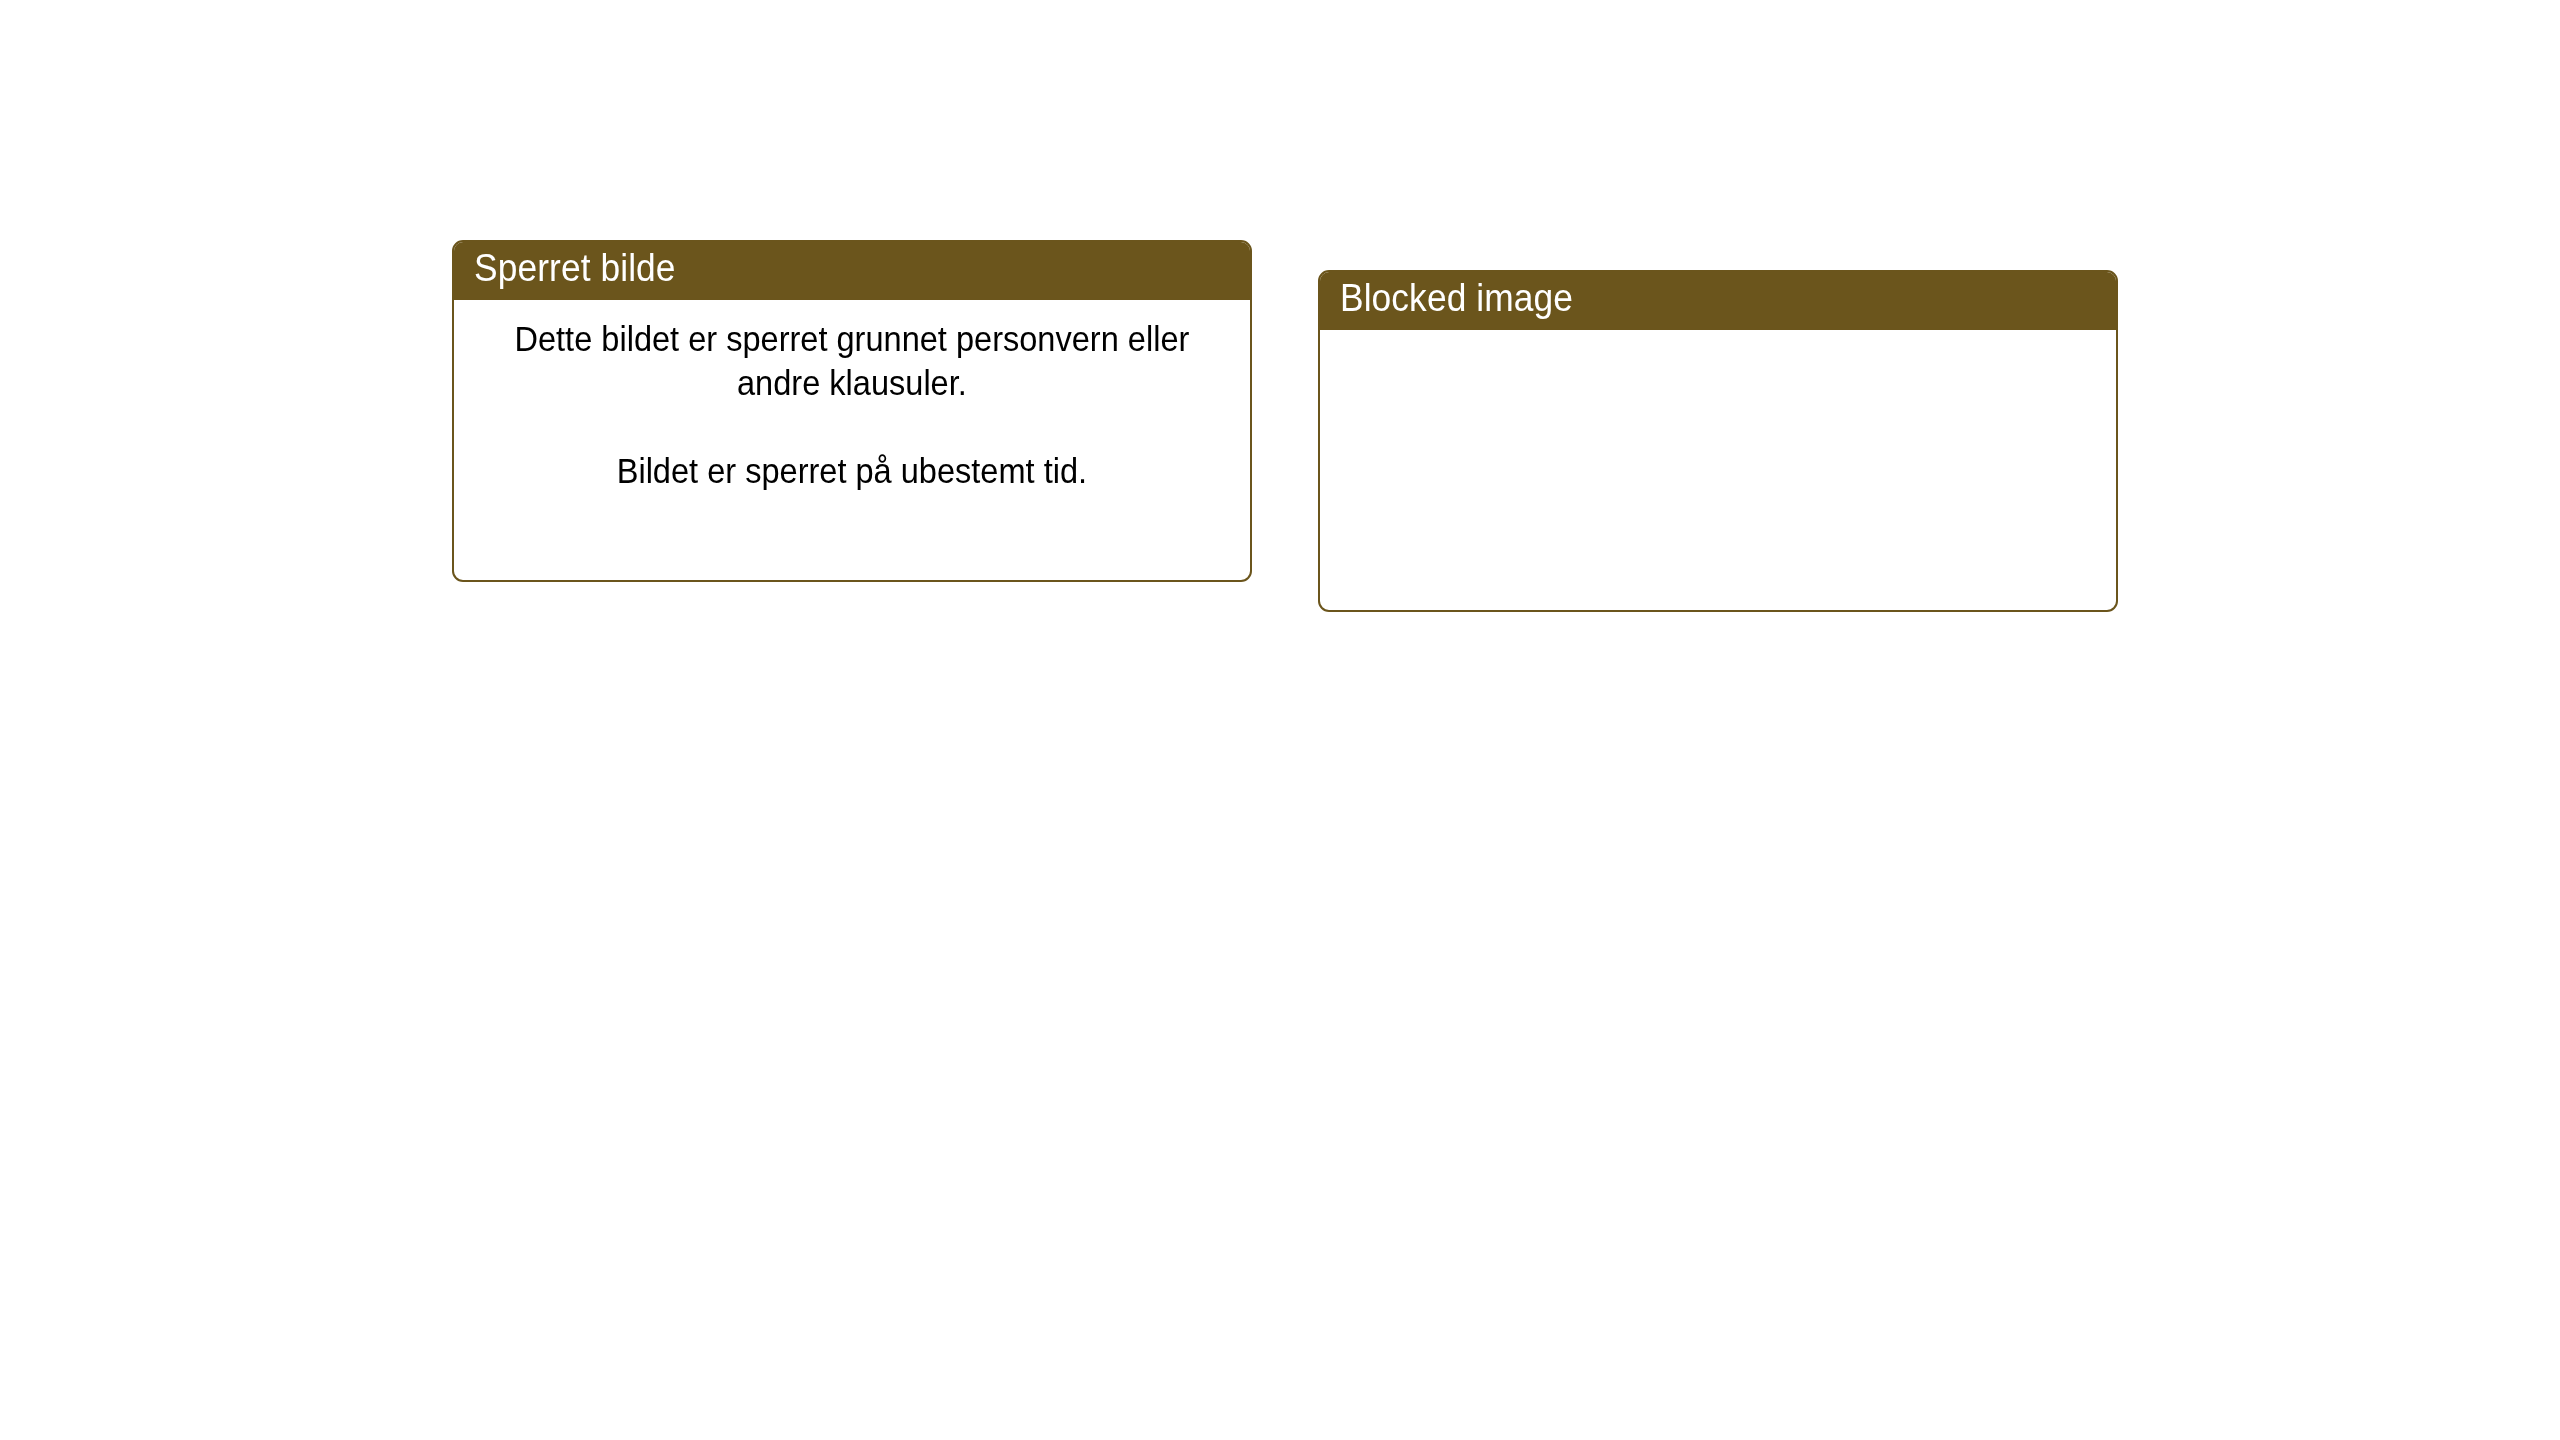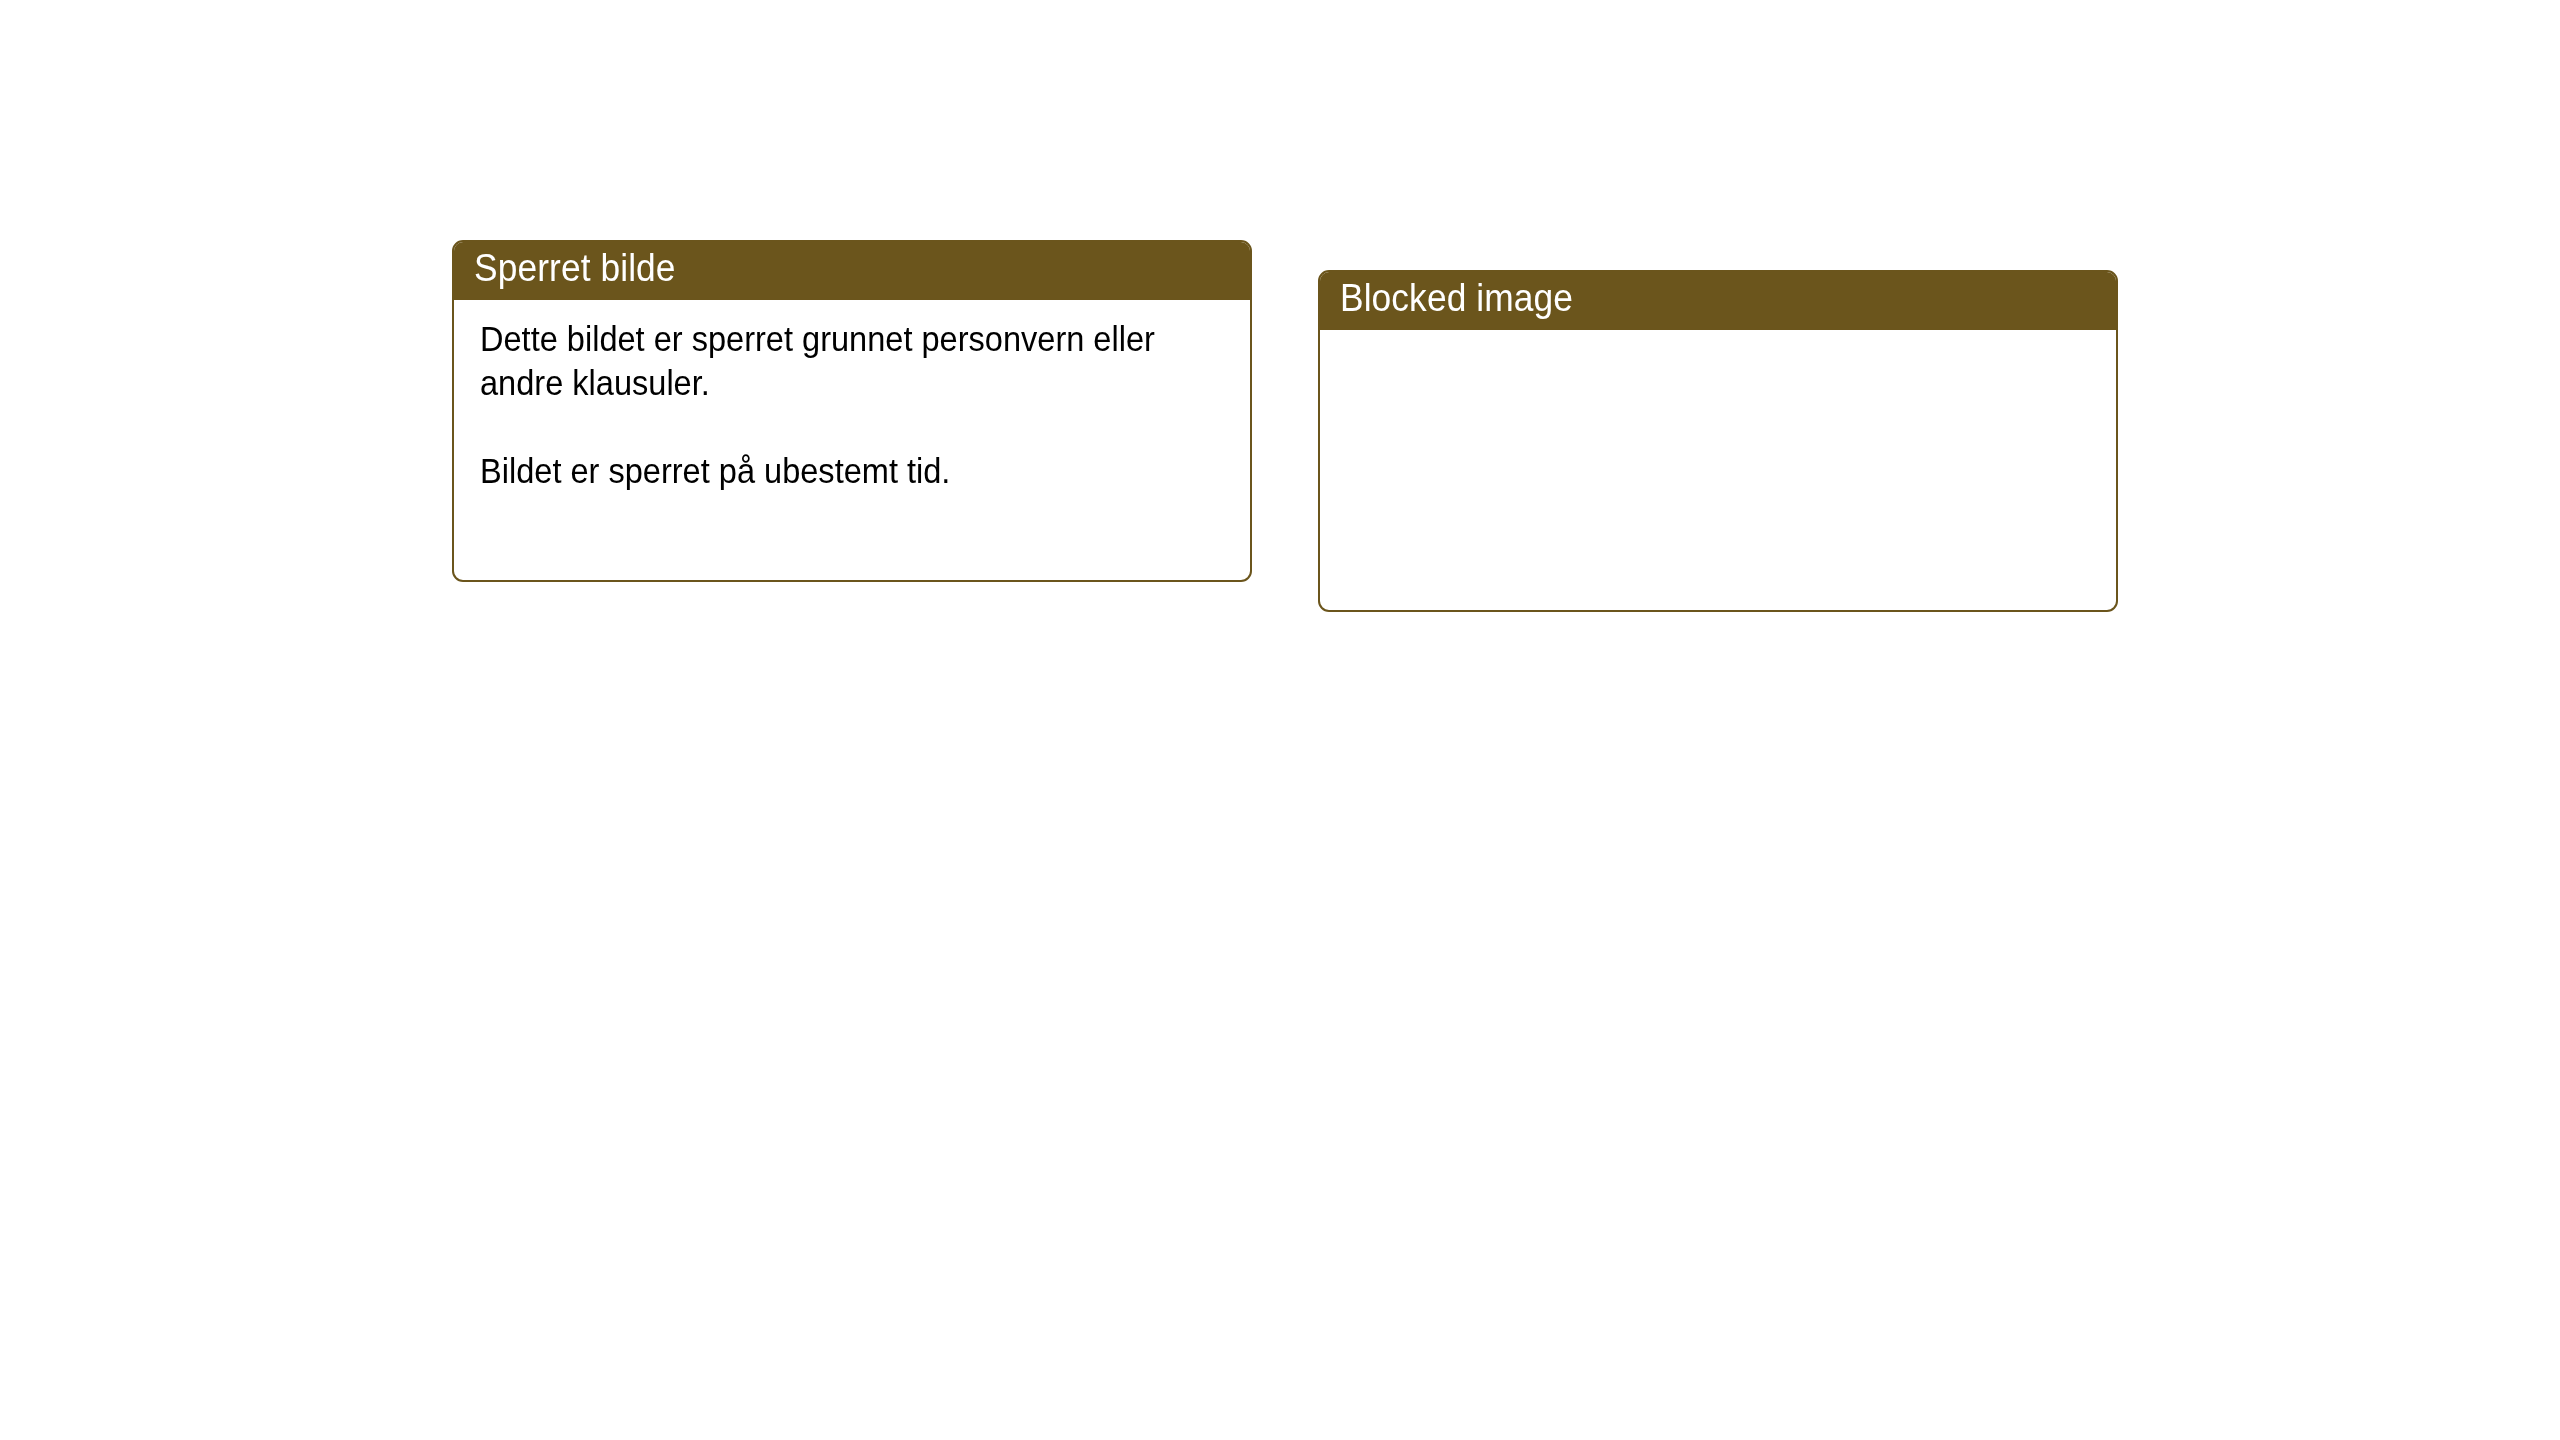--- a/index.html
+++ b/index.html
@@ -66,20 +66,21 @@
     font-family: "Liberation Sans", "DejaVu Sans", sans-serif;
     font-stretch: condensed;
     transform: scaleX(0.93);
     transform-origin: left center;
   }
 
   .card-body {
     box-sizing: border-box;
     padding: 17px 26px 0 26px;
     background: #ffffff;
+    text-align: center;
   }
 
   .card-paragraph {
     color: #000000;
     font-size: 35px;
     line-height: 44px;
     font-weight: 400;
     margin: 0;
     font-family: "Liberation Sans", "DejaVu Sans", sans-serif;
     font-stretch: condensed;

